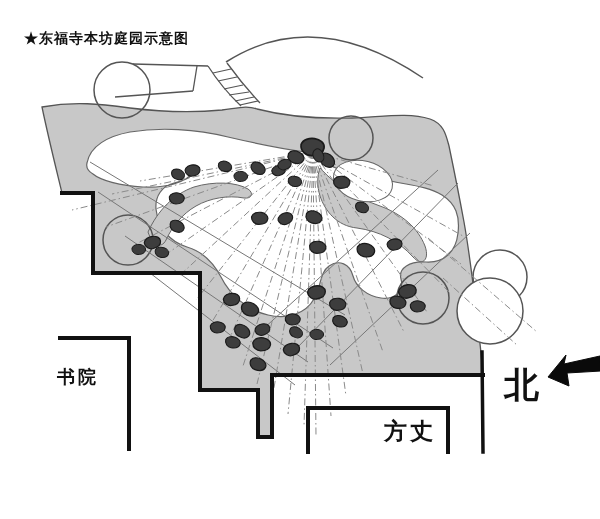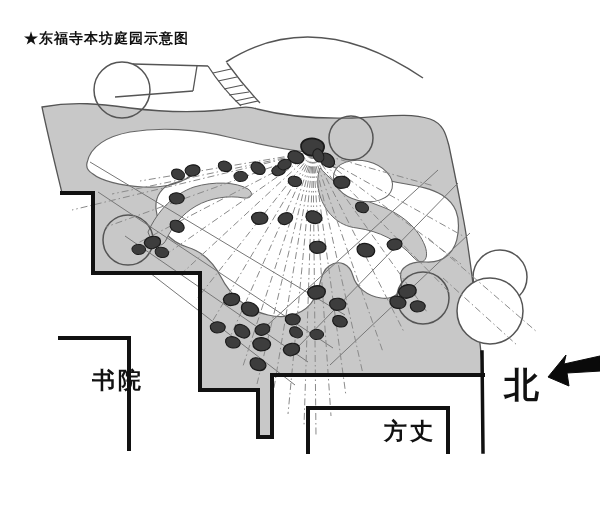--- a/index.html
+++ b/index.html
@@ -1,21 +1,21 @@
 <!DOCTYPE html>
 <html><head>
 <meta charset="utf-8">
 <style>
   html,body{margin:0;padding:0;background:#fff;}
   .stage{position:relative;width:600px;height:519px;background:#ffffff;overflow:hidden;
          font-family:"Liberation Sans",sans-serif;}
   .stage svg{position:absolute;left:0;top:0;}
   .lbl{position:absolute;color:#111;font-weight:bold;white-space:nowrap;}
   .title{left:24px;top:30px;font-size:14px;letter-spacing:1px;}
-  .shoin{left:57px;top:365px;font-size:23px;letter-spacing:3px;margin-left:35px;}
+  .shoin{left:57px;top:365px;font-size:18px;letter-spacing:3px;}
   .hojo{left:356px;top:416px;font-size:23px;letter-spacing:3px;margin-left:28px;}
   .north{left:504px;top:362px;font-size:35px;}
 </style>
 </head>
 <body>
 
 <div class="stage">
   <svg id="scene" width="600" height="519" viewBox="0 0 600 519">
       <path d="M 42,107 C 75,101 100,104 130,108 C 162,112 192,113 222,110 C 238,108 247,105 257,109 C 284,116 318,119 352,118 C 382,117 408,112 430,119 C 444,124 446,135 449,146 C 454,170 459,195 464,222 C 469,250 472,275 475,300 C 478,326 481,350 483,374 L 272,375 L 272,437 L 258,437 L 258,390 L 200,390 L 200,273 L 93,273 L 93,193 L 62,193 C 55,164 48,136 42,107 Z" fill="#c8c8c8" stroke="#555555" stroke-width="1.3"></path>
       <path d="M 87,163 C 90,146 108,136 130,132 C 160,127 196,129 228,137 C 258,144 283,149 306,152 C 320,156 326,164 338,169 C 352,174 368,176 385,180 C 408,185 428,186 442,195 C 456,204 460,216 458,233 C 456,252 444,263 426,262 C 410,261 398,268 401,279 C 404,290 396,300 381,298 C 367,296 356,287 353,276 C 350,264 339,259 329,266 C 320,272 321,287 314,299 C 306,313 288,320 268,315 C 247,310 230,295 221,277 C 212,260 201,251 187,247 C 170,242 158,228 156,209 C 155,196 162,186 174,183 C 186,180 193,177 193,172 C 186,183 166,188 143,187 C 120,186 100,180 93,174 C 88,171 86,167 87,163 Z" fill="#ffffff" stroke="#666" stroke-width="1.2"></path>

